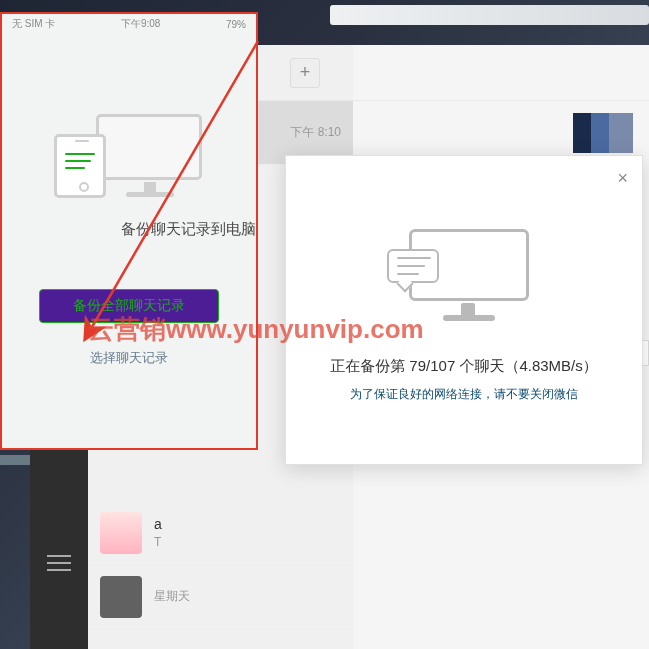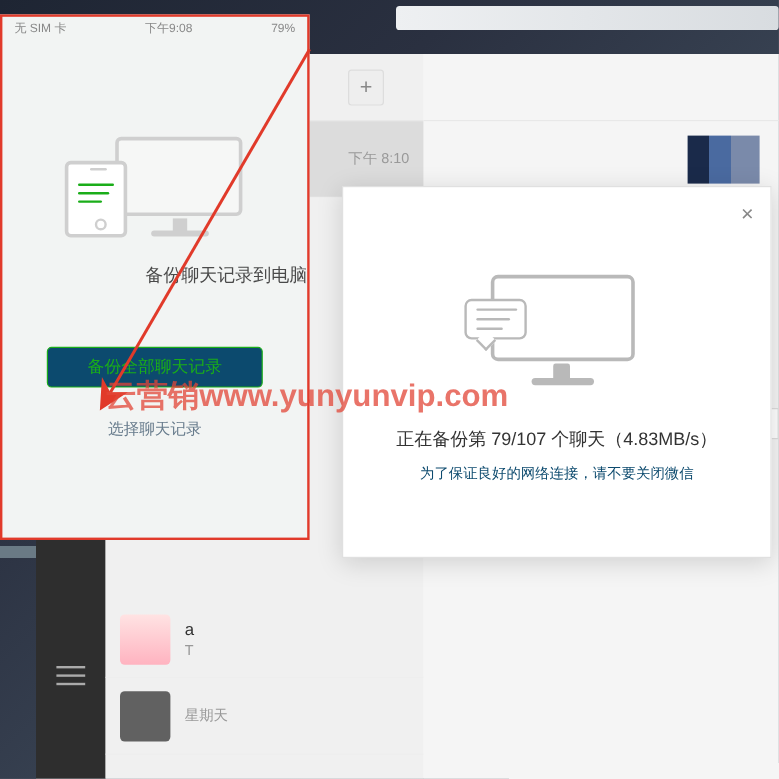--- a/index.html
+++ b/index.html
@@ -267,21 +267,21 @@
       margin: 50px auto 0;
       width: 180px;
       height: 34px;
       border: 1px solid #1aad19;
       border-radius: 4px;
       display: flex;
       align-items: center;
       justify-content: center;
       font-size: 14px;
       color: #1aad19;
-      background: #0c4a6e;
+      background: #4c1d95;
     }
     .select-link {
       margin-top: 26px;
       text-align: center;
       font-size: 13px;
       color: #677b8c;
     }
 
     
     .arrow-svg {

